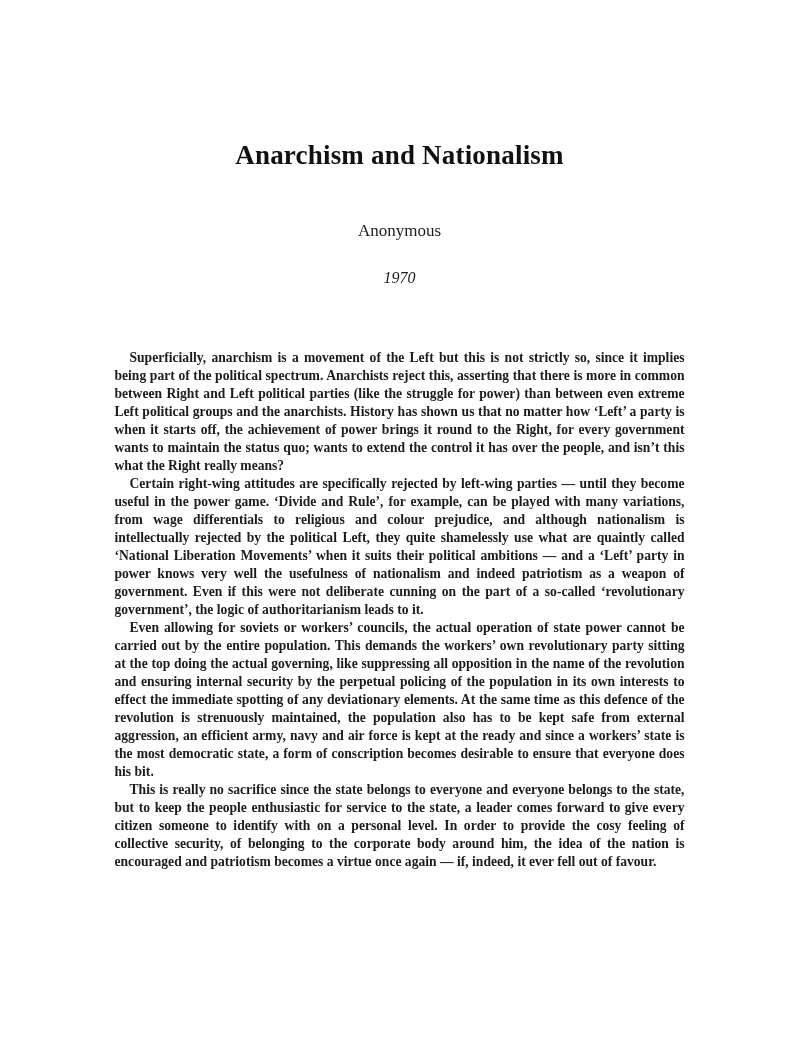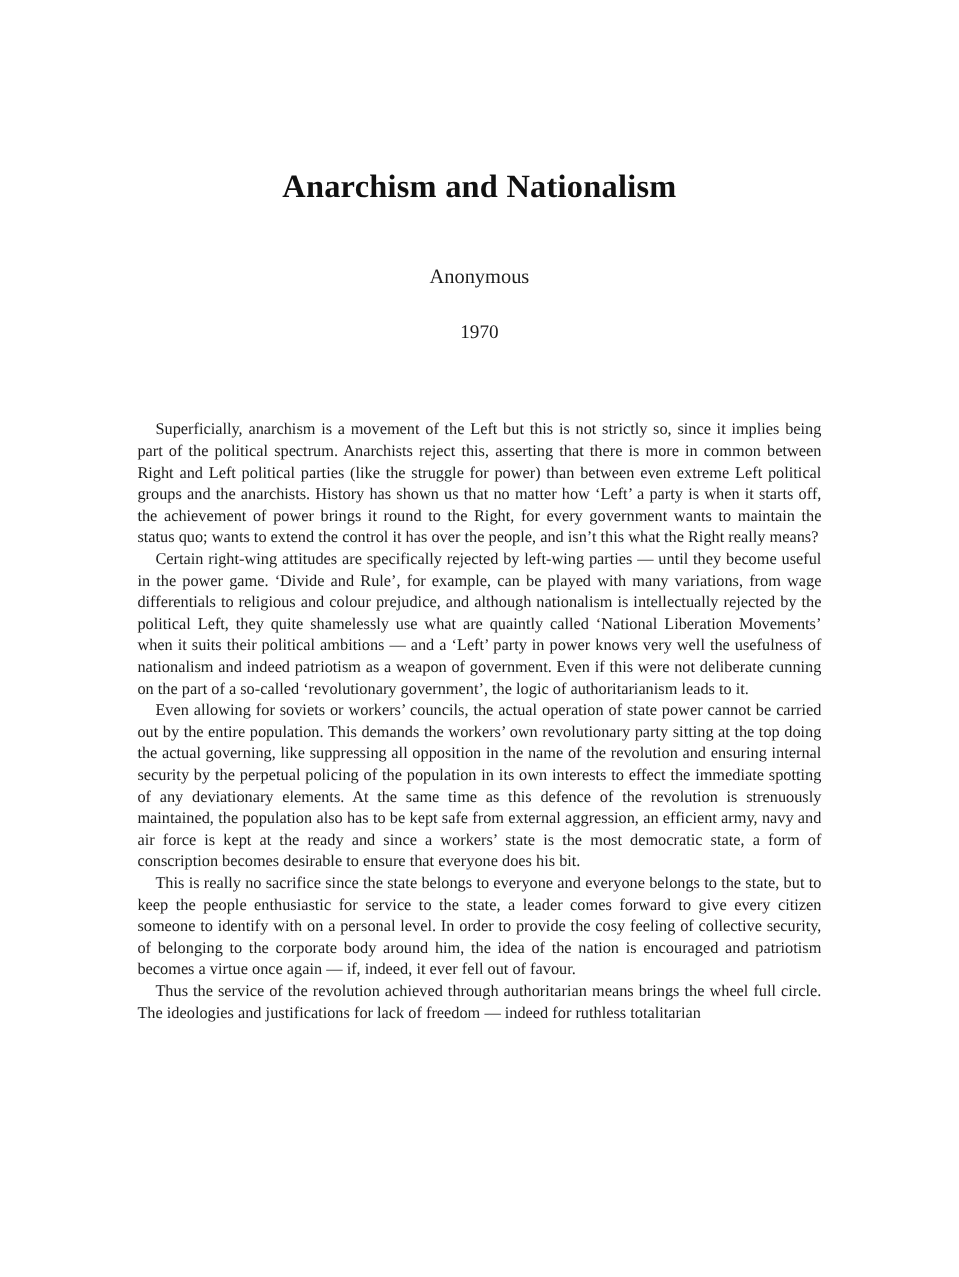--- a/index.html
+++ b/index.html
@@ -35,44 +35,45 @@
     line-height: 20px;
     font-weight: 400;
   }
   .doc-year {
     margin: 0;
     margin-top: 27px;
     text-align: center;
     font-size: 16px;
     line-height: 19px;
     font-weight: 400;
+    font-style: italic;
   }
   .doc-body {
     margin: 62px auto 0 auto;
     width: 570px;
   }
   .doc-body p {
     margin: 0;
     font-size: 13.6px;
     line-height: 18px;
     text-align: justify;
     text-indent: 15px;
     color: #1c1c1c;
+    font-weight: bold;
   }
 </style>
 </head>
 <body>
 
 <div class="page">
   <h1 class="doc-title">Anarchism and Nationalism</h1>
 
   <div class="doc-author">Anonymous</div>
 
   <div class="doc-year">1970</div>
 
   <div class="doc-body">
     <p>Superficially, anarchism is a movement of the Left but this is not strictly so, since it implies being part of the political spectrum. Anarchists reject this, asserting that there is more in common between Right and Left political parties (like the struggle for power) than between even extreme Left political groups and the anarchists. History has shown us that no matter how ‘Left’ a party is when it starts off, the achievement of power brings it round to the Right, for every government wants to maintain the status quo; wants to extend the control it has over the people, and isn’t this what the Right really means?</p>
     <p>Certain right-wing attitudes are specifically rejected by left-wing parties — until they become useful in the power game. ‘Divide and Rule’, for example, can be played with many variations, from wage differentials to religious and colour prejudice, and although nationalism is intellectually rejected by the political Left, they quite shamelessly use what are quaintly called ‘National Liberation Movements’ when it suits their political ambitions — and a ‘Left’ party in power knows very well the usefulness of nationalism and indeed patriotism as a weapon of government. Even if this were not deliberate cunning on the part of a so-called ‘revolutionary government’, the logic of authoritarianism leads to it.</p>
     <p>Even allowing for soviets or workers’ councils, the actual operation of state power cannot be carried out by the entire population. This demands the workers’ own revolutionary party sitting at the top doing the actual governing, like suppressing all opposition in the name of the revolution and ensuring internal security by the perpetual policing of the population in its own interests to effect the immediate spotting of any deviationary elements. At the same time as this defence of the revolution is strenuously maintained, the population also has to be kept safe from external aggression, an efficient army, navy and air force is kept at the ready and since a workers’ state is the most democratic state, a form of conscription becomes desirable to ensure that everyone does his bit.</p>
     <p>This is really no sacrifice since the state belongs to everyone and everyone belongs to the state, but to keep the people enthusiastic for service to the state, a leader comes forward to give every citizen someone to identify with on a personal level. In order to provide the cosy feeling of collective security, of belonging to the corporate body around him, the idea of the nation is encouraged and patriotism becomes a virtue once again — if, indeed, it ever fell out of favour.</p>
-    <p>Thus the service of the revolution achieved through authoritarian means brings the wheel full circle. The ideologies and justifications for lack of freedom — indeed for ruthless totalitarian</p>
   </div>
 </div>
 
 </body></html>

